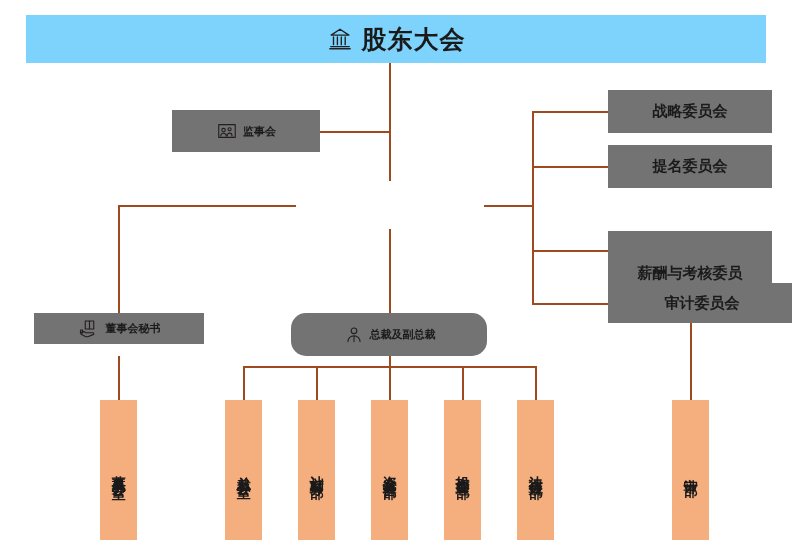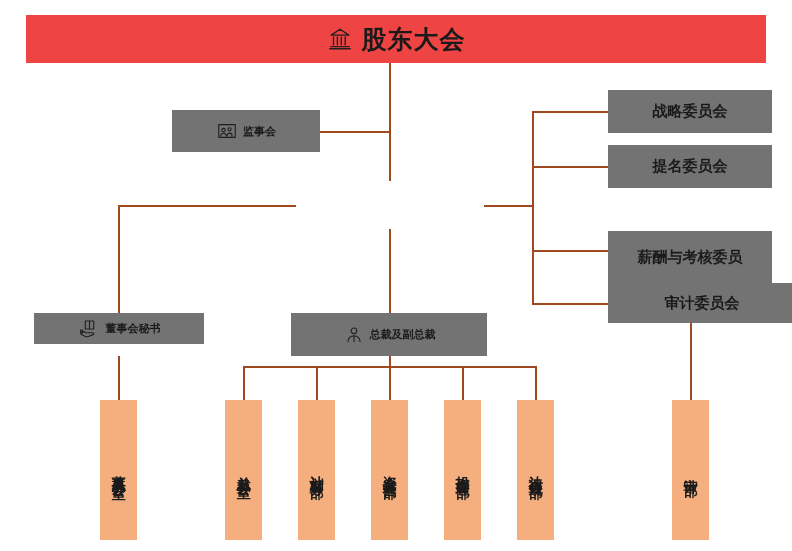--- a/index.html
+++ b/index.html
@@ -4,21 +4,21 @@
 <style>
   html,body{margin:0;padding:0;background:#ffffff;}
   body{width:792px;height:551px;position:relative;overflow:hidden;
        font-family:"Liberation Sans","DejaVu Sans",sans-serif;}
   #chart{position:absolute;left:0;top:0;width:792px;height:551px;}
 
   .node{position:absolute;box-sizing:border-box;display:flex;
         align-items:center;justify-content:center;color:#1a1a1a;}
 
   
-  .banner{background:#ef4444;}
+  .banner{background:#7dd3fc;}
   .banner .lbl{font-size:25px;font-weight:bold;letter-spacing:1px;}
   .banner .ico{margin-right:9px;display:flex;align-items:center;}
 
   
   .box{background:#737373;}
   .box .lbl{font-size:11px;font-weight:bold;white-space:nowrap;}
   .box .ico{margin-right:5px;display:flex;align-items:center;}
 
   
   .cbox .lbl{font-size:15px;font-weight:bold;}
@@ -97,40 +97,40 @@
     <span class="lbl">监事会</span>
   </div>
 
 
   <div class="node box cbox" style="left:608px;top:90px;width:164px;height:43px;">
     <span class="lbl">战略委员会</span>
   </div>
   <div class="node box cbox" style="left:608px;top:145px;width:164px;height:43px;">
     <span class="lbl">提名委员会</span>
   </div>
-  <div class="node box cbox" style="left:608px;top:231px;width:164px;height:52px;">
+  <div class="node box cbox" style="left:608px;top:231px;width:164px;height:52px;align-items:flex-end;">
     <span class="lbl">薪酬与考核委员</span>
   </div>
   <div class="node box cbox" style="left:608px;top:283px;width:188px;height:40px;">
     <span class="lbl">审计委员会</span>
   </div>
 
   <div class="node box" style="left:34px;top:313px;width:170px;height:31px;">
     <span class="ico">
       <svg width="23" height="23" viewBox="0 0 24 24" fill="none" stroke="#231f20" stroke-width="1.15" stroke-linecap="round" stroke-linejoin="round">
         <path d="M7.6 4.2h8.8v8.3H7.6z"></path>
         <line x1="12" y1="4.4" x2="12" y2="12.3"></line>
         <path d="M3.2 16.4c1.5-1.4 3.5-1.2 5 .1h7.3c1 0 1.6 1.4.3 1.9l-5.6 2.1c-.9.3-1.7.2-2.5-.2l-4.5-2.2z"></path>
         <rect x="2.6" y="13.6" width="2.2" height="3.1"></rect>
       </svg>
     </span>
     <span class="lbl">董事会秘书</span>
   </div>
 
-  <div class="node box" style="left:291px;top:313px;width:196px;height:43px;">
+  <div class="node box" style="left:291px;top:313px;width:196px;height:43px;border-radius:15px;">
     <span class="ico">
       <svg width="22" height="22" viewBox="0 0 24 24" fill="none" stroke="#231f20" stroke-width="1.2" stroke-linecap="round" stroke-linejoin="round">
         <circle cx="12" cy="7.4" r="3.1"></circle>
         <path d="M5.4 19.2c0-3.7 3-6.3 6.6-6.3s6.6 2.6 6.6 6.3"></path>
         <line x1="12" y1="13.2" x2="12" y2="19.2"></line>
       </svg>
     </span>
     <span class="lbl">总裁及副总裁</span>
   </div>
 

